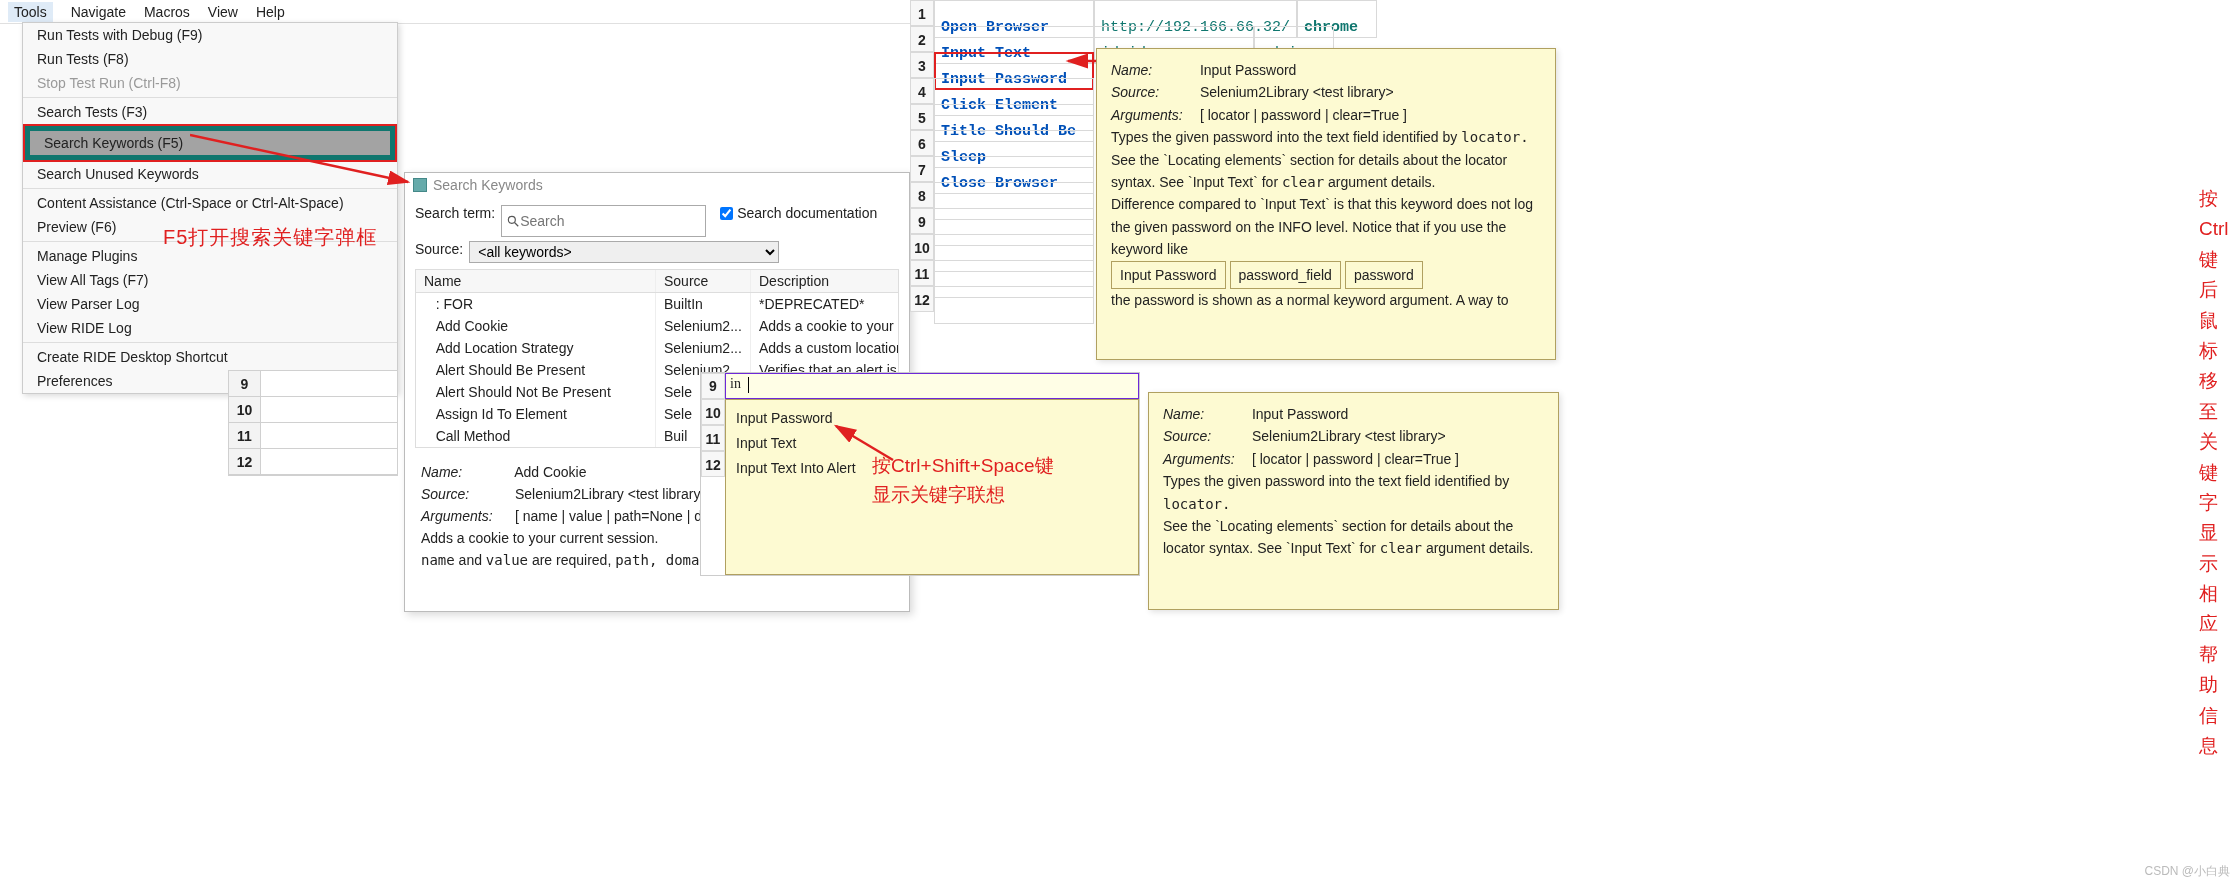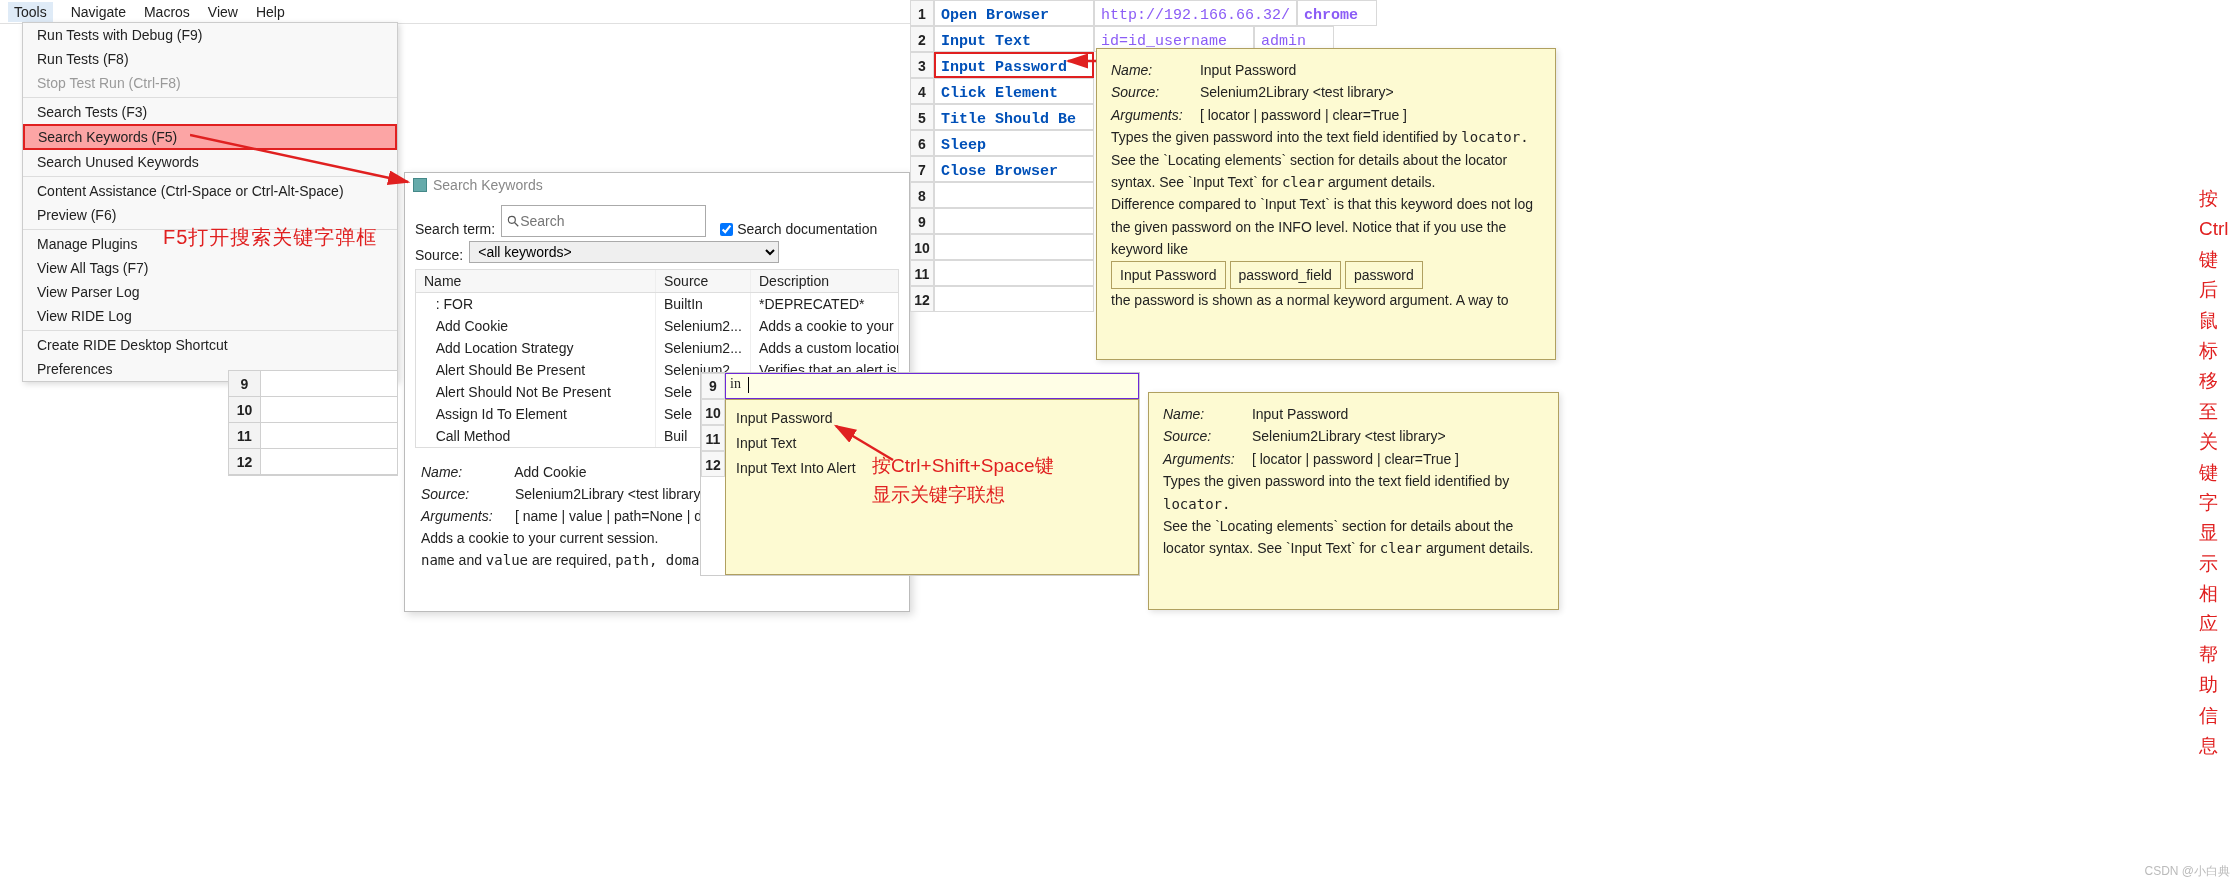--- a/index.html
+++ b/index.html
@@ -31,21 +31,21 @@
     position: absolute;
     top: 22px;
     left: 22px;
     width: 376px;
     background: #f8f8f8;
     border: 1px solid #ccc;
     box-shadow: 2px 2px 6px rgba(0,0,0,.15);
   }
   .dd .row { padding: 4px 14px; font-size: 14px; display: flex; justify-content: space-between; }
   .dd .row.disabled { color: #9a9a9a; }
-  .dd .row.selected { background: #fca5a5; border: 1px solid #0f766e; }
+  .dd .row.selected { background: #a3a3a3; border: 7px solid #0f766e; }
   .dd .sep { border-top: 1px solid #ddd; margin: 2px 0; }
   .dd .boxed { outline: 2px solid #e02020; outline-offset: -2px; }
   .ann1 {
     position: absolute; left: 163px; top: 224px;
     color: #e02020; font-size: 20px; letter-spacing: 1px;
   }
   .grid-mini {
     position: absolute;
     left: 228px; top: 370px;
     width: 170px;
@@ -67,21 +67,21 @@
     border: 1px solid #bbb;
     box-shadow: 3px 3px 8px rgba(0,0,0,.15);
   }
   .searchwin .titlebar {
     display: flex; align-items: center; gap: 6px;
     padding: 4px 8px;
     color: #888;
   }
   .sicon { width: 14px; height: 14px; display:inline-block; background:#6aa; border:1px solid #488; }
   .sw-body { padding: 4px 10px; }
-  .sw-line { display:flex; align-items:flex-end; gap:6px; margin:4px 0; }
+  .sw-line { display:flex; align-items:flex-start; gap:6px; margin:4px 0; }
   .sw-line label{ white-space:nowrap; }
   .sw-input {
     flex: 0 0 200px; height: 32px; border:1px solid #aaa; display:flex; align-items:center; padding:0 4px;
   }
   .sw-input svg { width:14px; height:14px; }
   .sw-input input { border:none; outline:none; flex:1; font-size:14px; color:#666; }
   .sw-check { display:flex; align-items:center; gap:4px; margin-left:8px; }
   .sw-src select { width:310px; height:22px; border:1px solid #aaa; padding:0 4px; font-size:14px; }
   .sw-table { margin-top: 6px; border:1px solid #ddd; }
   .sw-th { display:flex; background:#f7f7f7; border-bottom:1px solid #ddd; }
@@ -98,25 +98,25 @@
   .main-grid {
     position: absolute; left: 910px; top: 0;
     width: 650px; background:#fff;
   }
   .main-grid .mrow { display:flex; height:26px; }
   .main-grid .ln {
     width: 24px; text-align:center; line-height:26px; font-weight:bold;
     border:1px solid #d9d9d9; background:#f7f7f7;
   }
   .main-grid .cell {
-    min-width: 160px; border:1px solid #d9d9d9; padding:6px 6px;
+    min-width: 160px; border:1px solid #d9d9d9; padding:18px 6px;
     font-family: Consolas, "Courier New", monospace; font-size:15px;
   }
   .main-grid .kw.blue-b { color:#0050b8; font-weight:bold; }
-  .main-grid .kw.black { color:#8b5cf6; }
+  .main-grid .kw.black { color:#0f766e; }
   .main-grid .highlighted { outline:2px solid #e02020; outline-offset:-2px; }
 
   .tooltip {
     position: absolute;
     background: #fdfad2;
     border: 1px solid #b0a060;
     padding: 10px 14px;
     font-size: 14px;
     line-height: 1.6;
     box-shadow: 2px 2px 6px rgba(0,0,0,.12);

